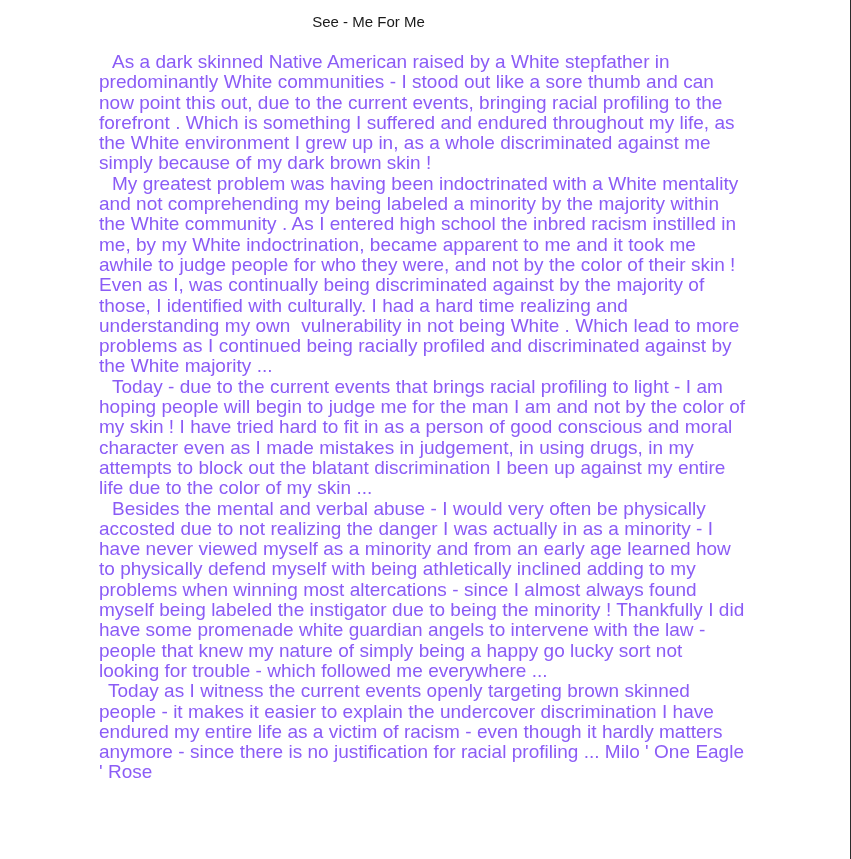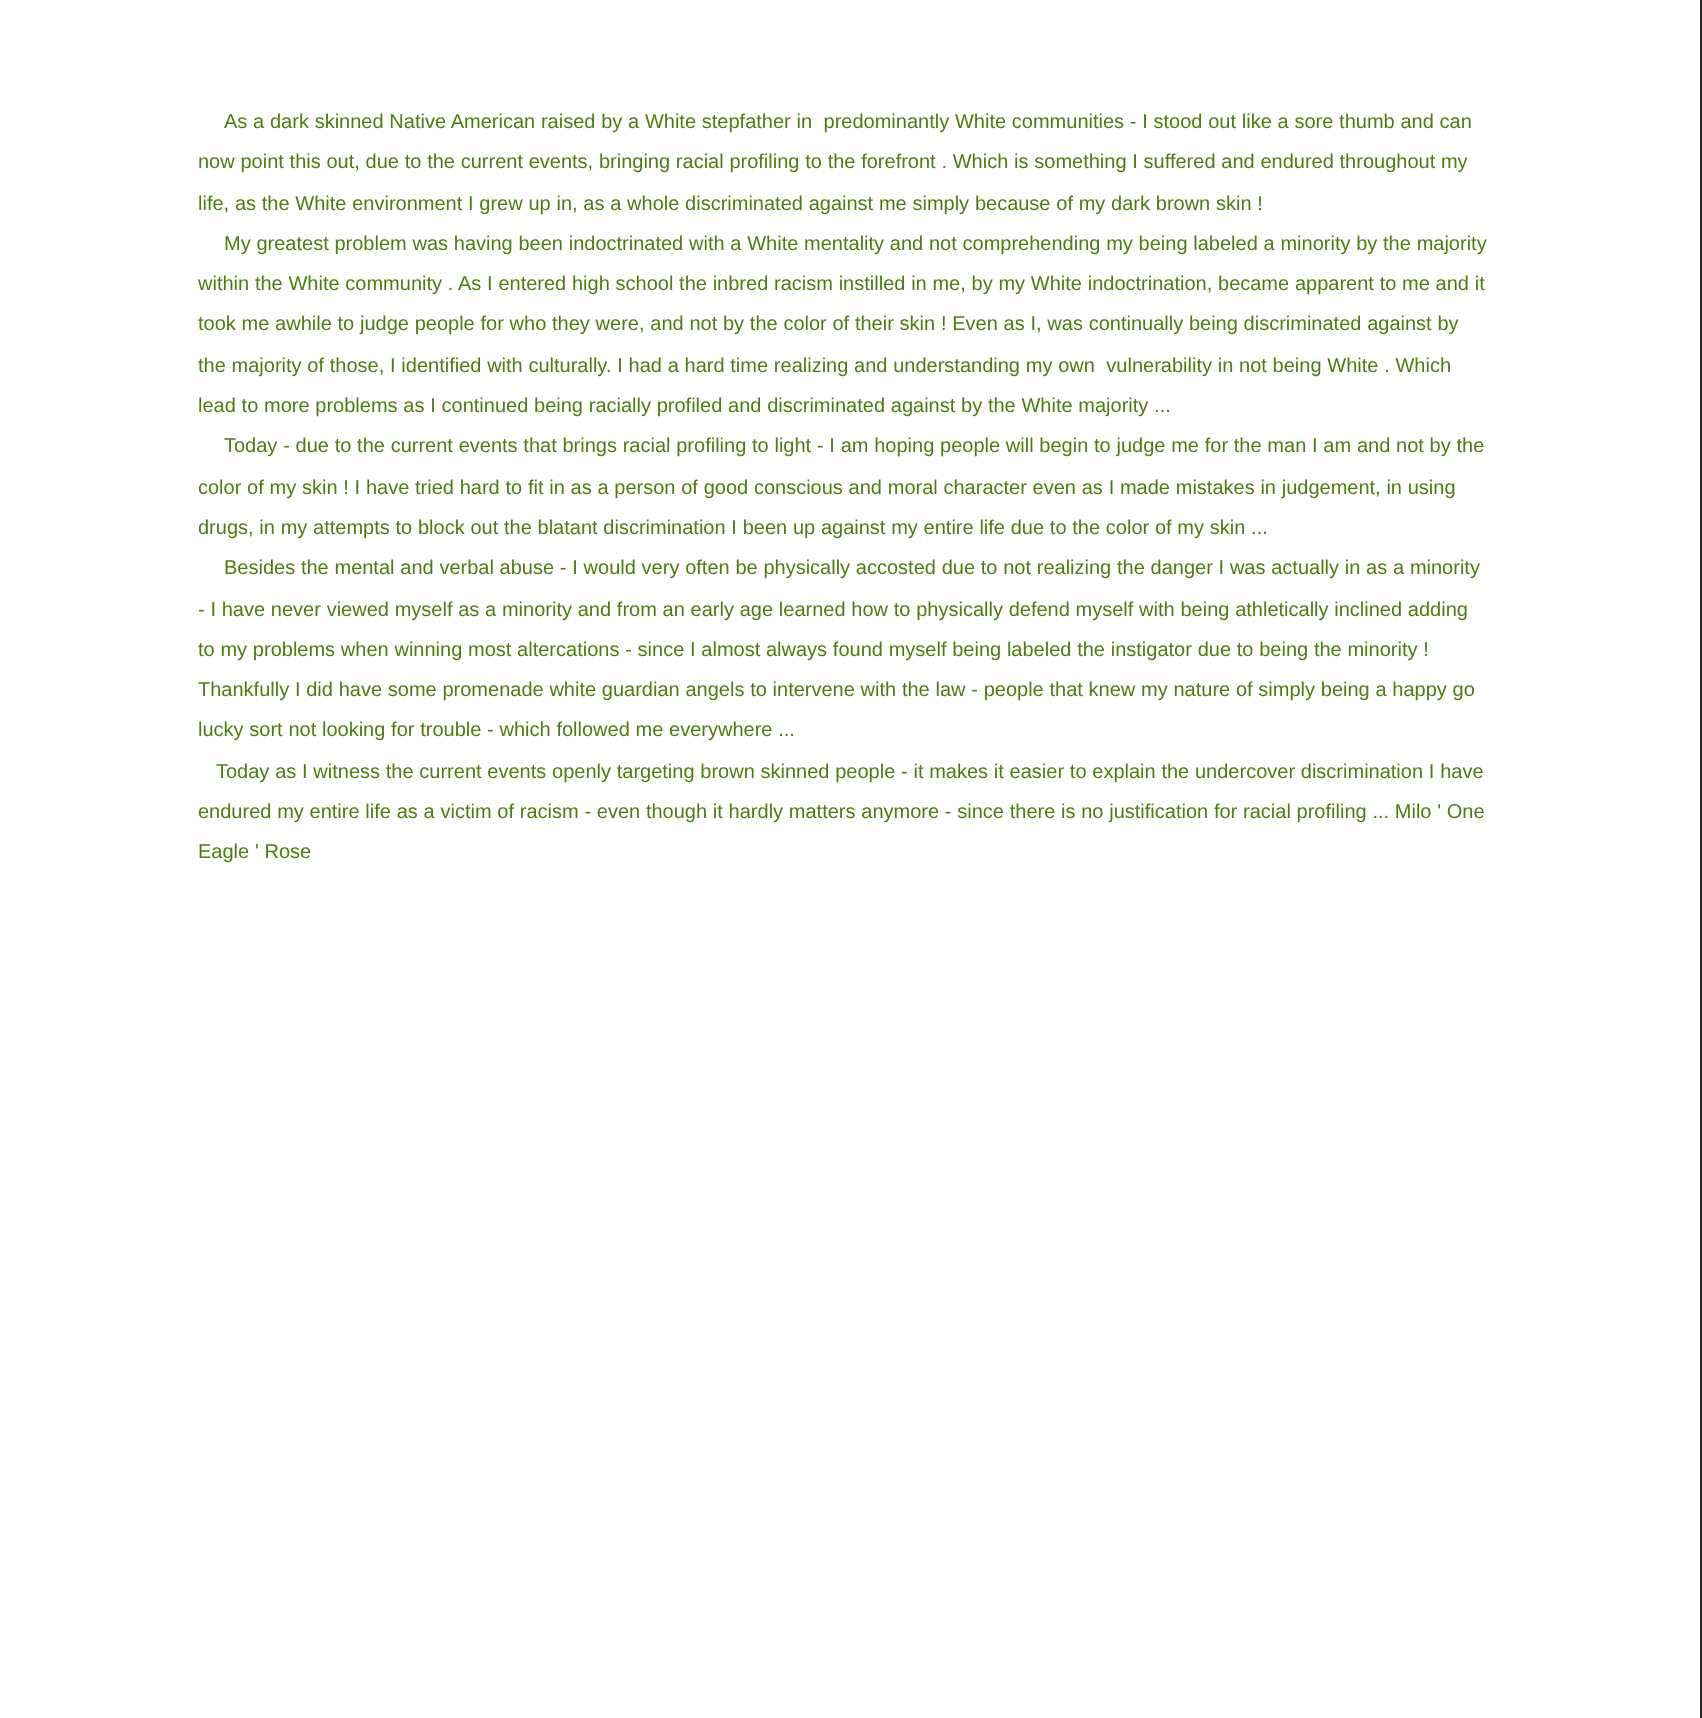--- a/index.html
+++ b/index.html
@@ -33,41 +33,42 @@
     line-height: 20px;
     font-weight: 400;
     color: #1a1a1a;
     white-space: pre;
   }
   .body-text {
     position: absolute;
     top: 52px;
     left: 99px;
     width: 646px;
-    font-size: 10px;
+    font-size: 19px;
     line-height: 20.3px;
-    color: #4d7c0f;
+    color: #8b5cf6;
     text-align: left;
   }
   .para {
     margin: 0;
     padding: 0;
     text-indent: 13px;
     white-space: pre-wrap;
     word-spacing: 0.1px;
   }
   .para.tight-indent {
     text-indent: 9px;
   }
 </style>
 </head>
 <body>
 
 <div class="page">
 
+  <div class="doc-title">See - Me For Me</div>
 
   <div class="body-text">
     <p class="para">As a dark skinned Native American raised by a White stepfather in  predominantly White communities - I stood out like a sore thumb and can now point this out, due to the current events, bringing racial profiling to the forefront . Which is something I suffered and endured throughout my life, as the White environment I grew up in, as a whole discriminated against me simply because of my dark brown skin !</p>
     <p class="para">My greatest problem was having been indoctrinated with a White mentality and not comprehending my being labeled a minority by the majority within the White community . As I entered high school the inbred racism instilled in me, by my White indoctrination, became apparent to me and it took me awhile to judge people for who they were, and not by the color of their skin ! Even as I, was continually being discriminated against by the majority of those, I identified with culturally. I had a hard time realizing and understanding my own  vulnerability in not being White . Which lead to more problems as I continued being racially profiled and discriminated against by the White majority ...</p>
     <p class="para">Today - due to the current events that brings racial profiling to light - I am hoping people will begin to judge me for the man I am and not by the color of my skin ! I have tried hard to fit in as a person of good conscious and moral character even as I made mistakes in judgement, in using drugs, in my attempts to block out the blatant discrimination I been up against my entire life due to the color of my skin ...</p>
     <p class="para">Besides the mental and verbal abuse - I would very often be physically accosted due to not realizing the danger I was actually in as a minority - I have never viewed myself as a minority and from an early age learned how to physically defend myself with being athletically inclined adding to my problems when winning most altercations - since I almost always found myself being labeled the instigator due to being the minority ! Thankfully I did have some promenade white guardian angels to intervene with the law - people that knew my nature of simply being a happy go lucky sort not looking for trouble - which followed me everywhere ...</p>
     <p class="para tight-indent">Today as I witness the current events openly targeting brown skinned people - it makes it easier to explain the undercover discrimination I have endured my entire life as a victim of racism - even though it hardly matters anymore - since there is no justification for racial profiling ... Milo ' One Eagle ' Rose</p>
   </div>
 
 </div>

